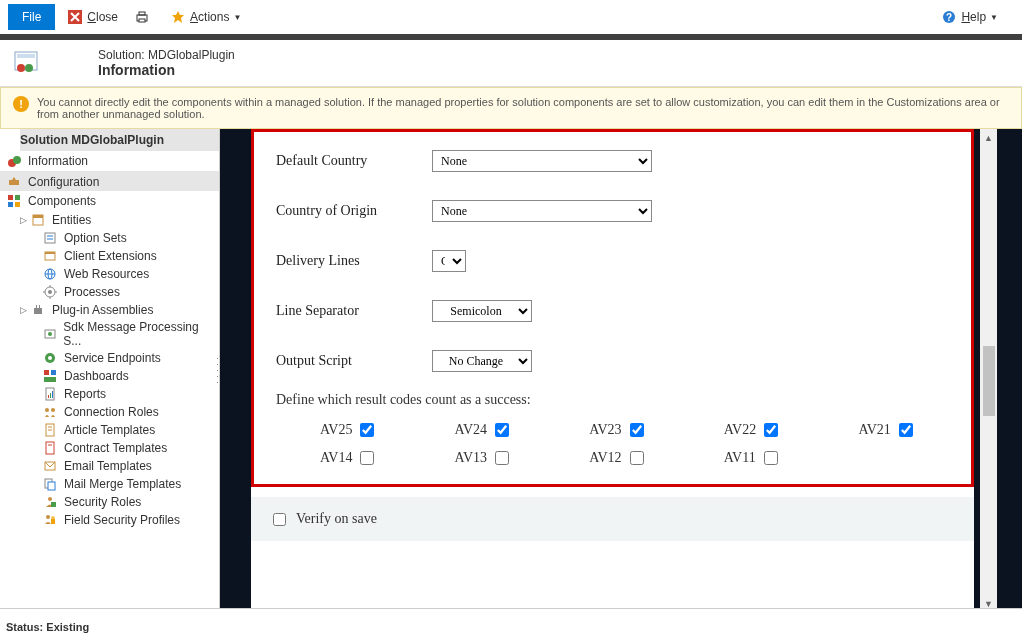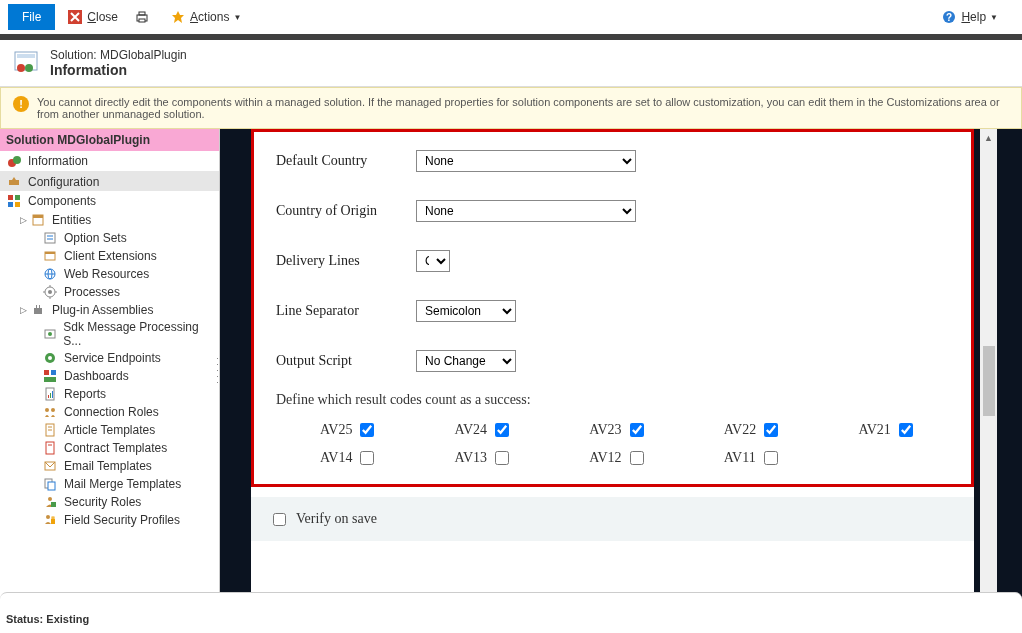--- a/index.html
+++ b/index.html
@@ -7,67 +7,67 @@
 
 
 .toolbar { height: 40px; background: #fff; border-bottom: 6px solid #404040; display: flex; align-items: center; padding: 0 8px; }
 .file-btn { background: #0078d4; color: #fff; padding: 6px 14px; font-size: 12px; cursor: pointer; margin-right: 12px; }
 .tb-item { display: flex; align-items: center; margin-right: 16px; cursor: pointer; font-size: 12px; color: #333; }
 .tb-item .ico { margin-right: 4px; width: 16px; height: 16px; display: inline-flex; align-items: center; justify-content: center; }
 .tb-spacer { flex: 1; }
 .underline-first::first-letter { text-decoration: underline; }
 
 
-.header { padding: 8px 12px; display: flex; align-items: center; border-bottom: 1px solid #ddd; }
+.header { padding: 8px 12px; display: flex; align-items: center; border-bottom: 1px solid #ddd; gap: 48px; }
 .header-icon { width: 28px; height: 28px; margin-right: 10px; display:flex; align-items:center; justify-content:center; }
 .header-text .line1 { font-size: 12px; color: #333; }
 .header-text .line2 { font-size: 14px; font-weight: bold; color: #333; }
 
 
 .warn { background: #fffbe6; border: 1px solid #e6dca0; padding: 8px 12px; font-size: 11px; color: #555; display: flex; align-items: flex-start; }
 .warn .wicon { width: 16px; height: 16px; background: #f0a30a; border-radius: 50%; color: #fff; font-weight: bold; display: flex; align-items: center; justify-content: center; margin-right: 8px; font-size: 11px; flex-shrink:0; }
 
 
 .main { display: flex; height: calc(633px - 40px - 48px - 42px - 20px); }
 .sidebar { width: 220px; border-right: 1px solid #ccc; background: #fff; overflow: hidden; position: relative; }
-.side-title { font-weight: bold; padding: 4px 6px; font-size: 12px; background:#f9a8d4; }
+.side-title { font-weight: bold; padding: 4px 0; font-size: 12px; background:#e5e5e5;margin-left:20px; }
 .side-item { display: flex; align-items: center; padding: 2px 6px; cursor: pointer; font-size: 12px; }
 .side-item.selected { background: #e6e6e6; align-items: flex-end; }
 .side-item .sico { width: 16px; height: 16px; margin-right: 6px; display:inline-flex; align-items:center; justify-content:center; }
 .tree { padding-left: 14px; }
 .tree .side-item { padding: 1px 6px; }
 .tree2 { padding-left: 22px; }
 .expander { width:10px; display:inline-block; color:#666; font-size:9px; }
 .side-grip { position:absolute; right:-1px; top:50%; transform:translateY(-50%); width:6px; height:30px; cursor:col-resize; display:flex; flex-direction:column; justify-content:space-around; align-items:center;}
 .side-grip span{width:1px;height:1px;background:#888;}
 
 
 .content { flex: 1; background: #0b1320; padding: 0 25px; position: relative; overflow:hidden; display:flex;}
 .panel-wrap { flex:1; background: #fff; margin: 0 6px; overflow-y: auto; }
 .redbox { border: 3px solid #d10000; padding: 18px 22px; margin: 0px; }
 .form-row { display: flex; align-items: center; margin-bottom: 28px; font-family: Georgia, 'Times New Roman', serif; font-size: 14px; color: #222; }
 .form-row label { width: 140px; }
-.form-row select { font-family: Liberation Sans, sans-serif; font-size: 12px; padding: 2px 4px; border: 1px solid #888; background:#fff; }
+.form-row select { font-family: Liberation Serif, serif; font-size: 12px; padding: 2px 4px; border: 1px solid #888; background:#fff;margin-left:16px; }
 .sel-wide { width: 220px; }
-.sel-med { width: 100px; }
+.sel-med { width: 100px; text-align: center; }
 .sel-sm { width: 34px; }
 .codes-title { font-family: Georgia, serif; font-size: 14px; margin-bottom: 14px; }
 .codes-grid { display: grid; grid-template-columns: repeat(5, 1fr); row-gap: 12px; font-family: Georgia, serif; font-size: 14px; }
 .code-cell { display: flex; align-items: center; gap: 8px; margin-left: 44px;}
 .code-cell input { width: 14px; height: 14px; }
 .verify-row { padding: 14px 22px; font-family: Georgia, serif; font-size: 14px; display:flex; align-items:center; gap:10px; background:#f0f4f5; margin: 10px 0 20px 0;}
 
 
 .vscroll { width: 17px; background: #f0f0f0; display:flex; flex-direction:column; align-items:center; justify-content:space-between;}
 .vscroll .arrow{width:17px;height:17px;background:#f0f0f0;color:#666;font-size:9px;display:flex;align-items:center;justify-content:center;}
 .vscroll .thumb{width:12px;height:70px;background:#c2c2c2;border-radius:0;margin-top:200px;}
 .vscroll .track{flex:1;display:flex;justify-content:center;}
 
 
-.status { position: absolute; bottom: 0; left: 0; right: 0; height: 20px; border-top: 1px solid #ccc; font-size: 11px; font-weight:bold; padding: 20px 6px; background: #fff; border-radius: 7px; }
+.status { position: absolute; bottom: 0; left: 0; right: 0; height: 20px; border-top: 1px solid #ccc; font-size: 11px; font-weight:bold; padding: 12px 6px; background: #fff; }
 </style>
 </head>
 <body>
 
 <div class="toolbar">
   <div class="file-btn">File</div>
   <div class="tb-item">
     <span class="ico">
       <svg width="14" height="14">
           <rect width="14" height="14" fill="#d04030"></rect>

